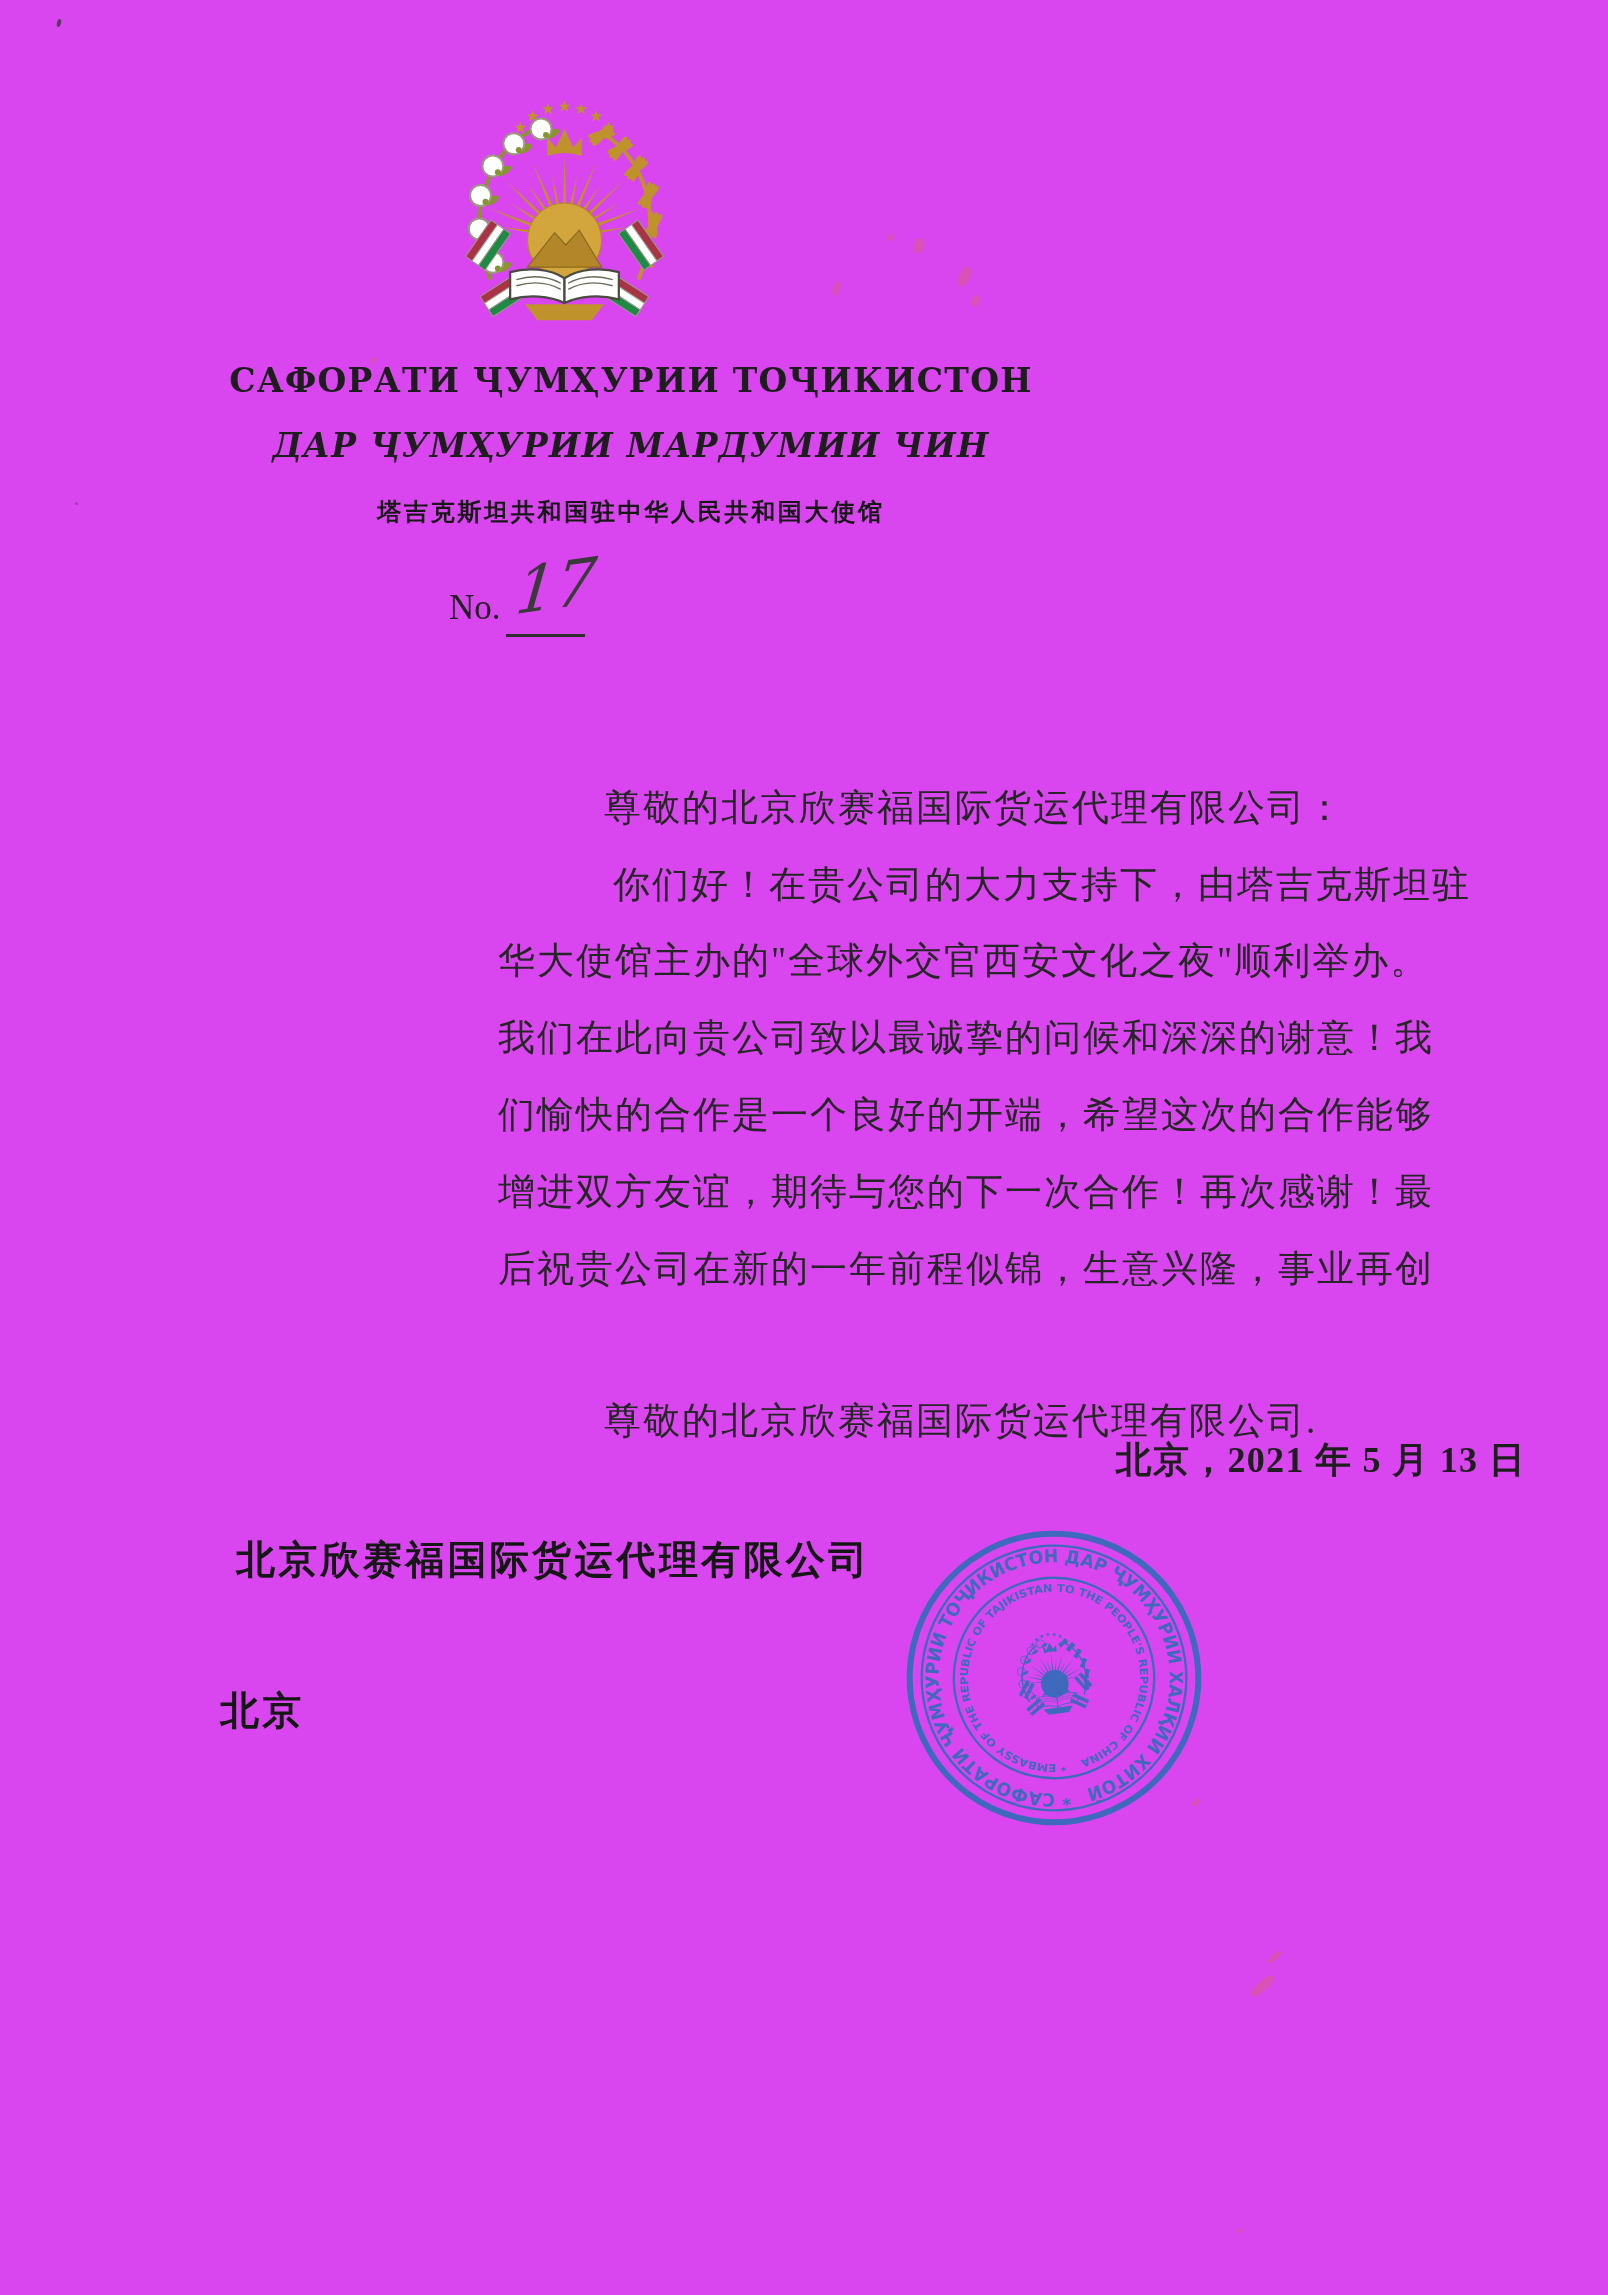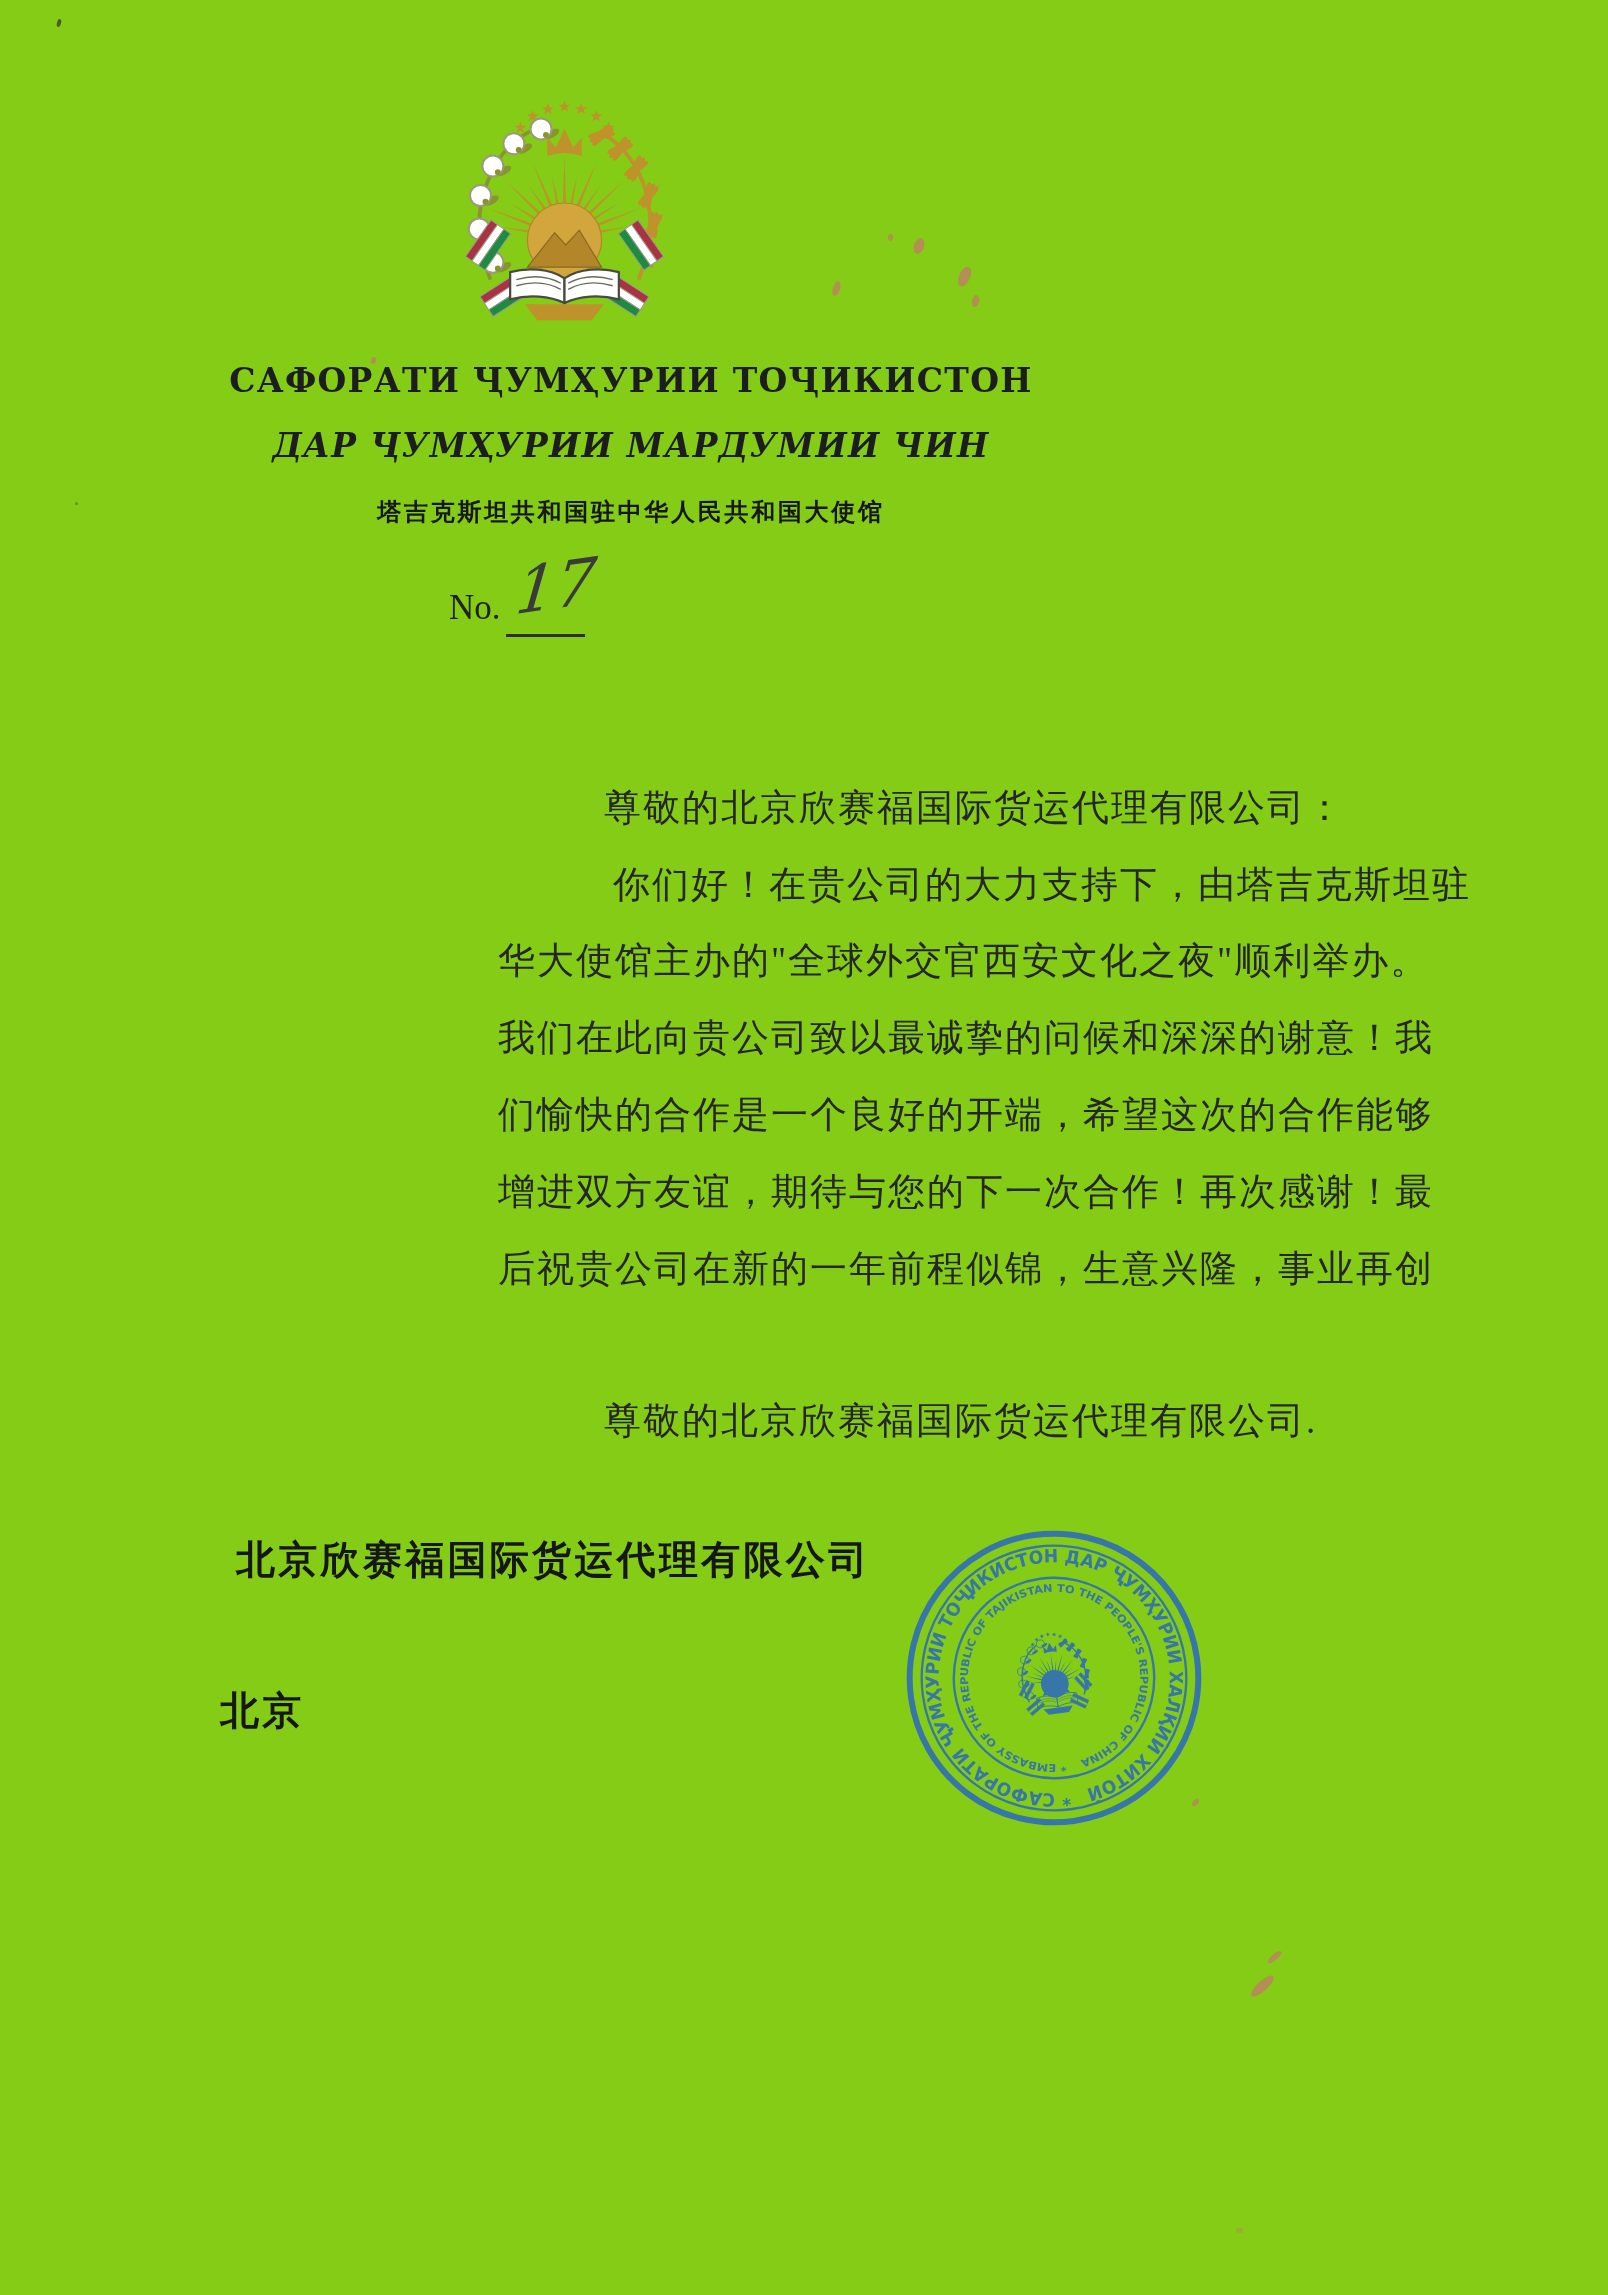--- a/index.html
+++ b/index.html
@@ -1,16 +1,16 @@
 <!DOCTYPE html>
 <html style="font-size:10.7px"><head>
 <meta charset="utf-8">
 <style>
   html,body{margin:0;padding:0;background:#ffffff;}
-  .page{position:relative;width:1609px;height:2295px;background:#84cc16;overflow:hidden;
+  .page{position:relative;width:1609px;height:2295px;background:#d946ef;overflow:hidden;
         font-family:"Liberation Serif","DejaVu Serif",serif;color:#2b2b2b;}
   .abs{position:absolute;}
   
   .emblem{left:441px;top:75px;width:247px;height:256px;}
   .hdr{left:227px;width:808px;text-align:center;font-weight:bold;color:#1d1d1d;}
   .hdr-cyr{font-family:"DejaVu Serif","Liberation Serif",serif;font-size:33px;letter-spacing:1.3px;}
   .hdr1{top:361px;}
   .hdr2{top:426px;font-style:italic;}
   .hdr-cn{top:496px;font-family:"Liberation Sans","DejaVu Sans",sans-serif;font-size:24px;letter-spacing:2.7px;color:#171717;}
   .no-label{left:449px;top:588px;font-size:35px;color:#222;}
@@ -146,20 +146,21 @@
 
   <div class="abs bl indent1" style="top:783px">尊敬的北京欣赛福国际货运代理有限公司：</div>
   <div class="abs bl indent2" style="top:860px">你们好！在贵公司的大力支持下，由塔吉克斯坦驻</div>
   <div class="abs bl" style="top:936px">华大使馆主办的"全球外交官西安文化之夜"顺利举办。</div>
   <div class="abs bl" style="top:1013px">我们在此向贵公司致以最诚挚的问候和深深的谢意！我</div>
   <div class="abs bl" style="top:1090px">们愉快的合作是一个良好的开端，希望这次的合作能够</div>
   <div class="abs bl" style="top:1167px">增进双方友谊，期待与您的下一次合作！再次感谢！最</div>
   <div class="abs bl" style="top:1244px">后祝贵公司在新的一年前程似锦，生意兴隆，事业再创</div>
   <div class="abs bl indent1" style="top:1396px">尊敬的北京欣赛福国际货运代理有限公司.</div>
 
+  <div class="abs dateline">北京，2021 年 5 月 13 日</div>
 
   <div class="abs recipient rec1">北京欣赛福国际货运代理有限公司</div>
   <div class="abs recipient rec2">北京</div>
 
   <div class="abs stamp">
     <svg viewBox="-226 -226 452 452" width="302" height="302">
       <g fill="none" stroke="#2e6db8">
         <circle r="216" stroke-width="9"></circle>
         <circle r="198" stroke-width="3.5"></circle>
         <circle r="150" stroke-width="3.5"></circle>

